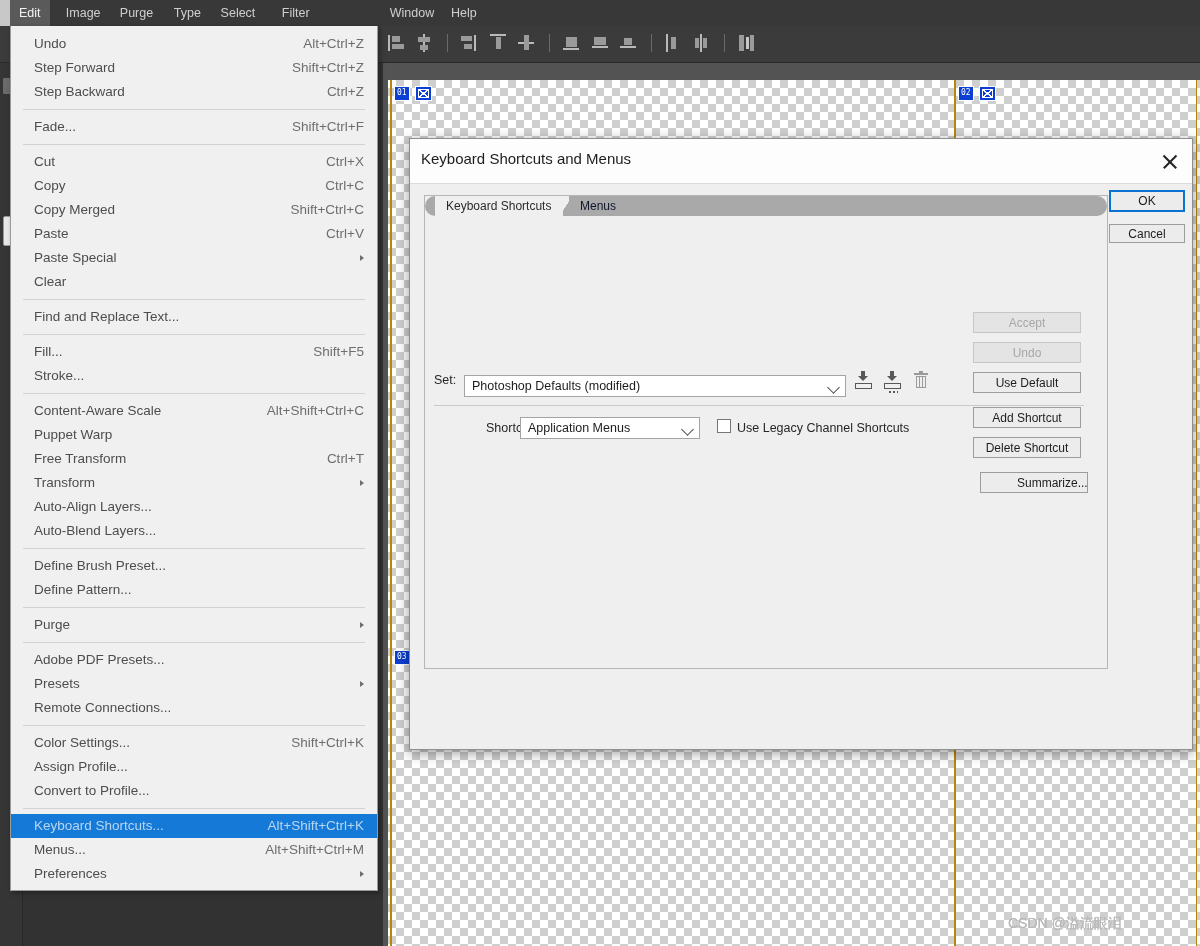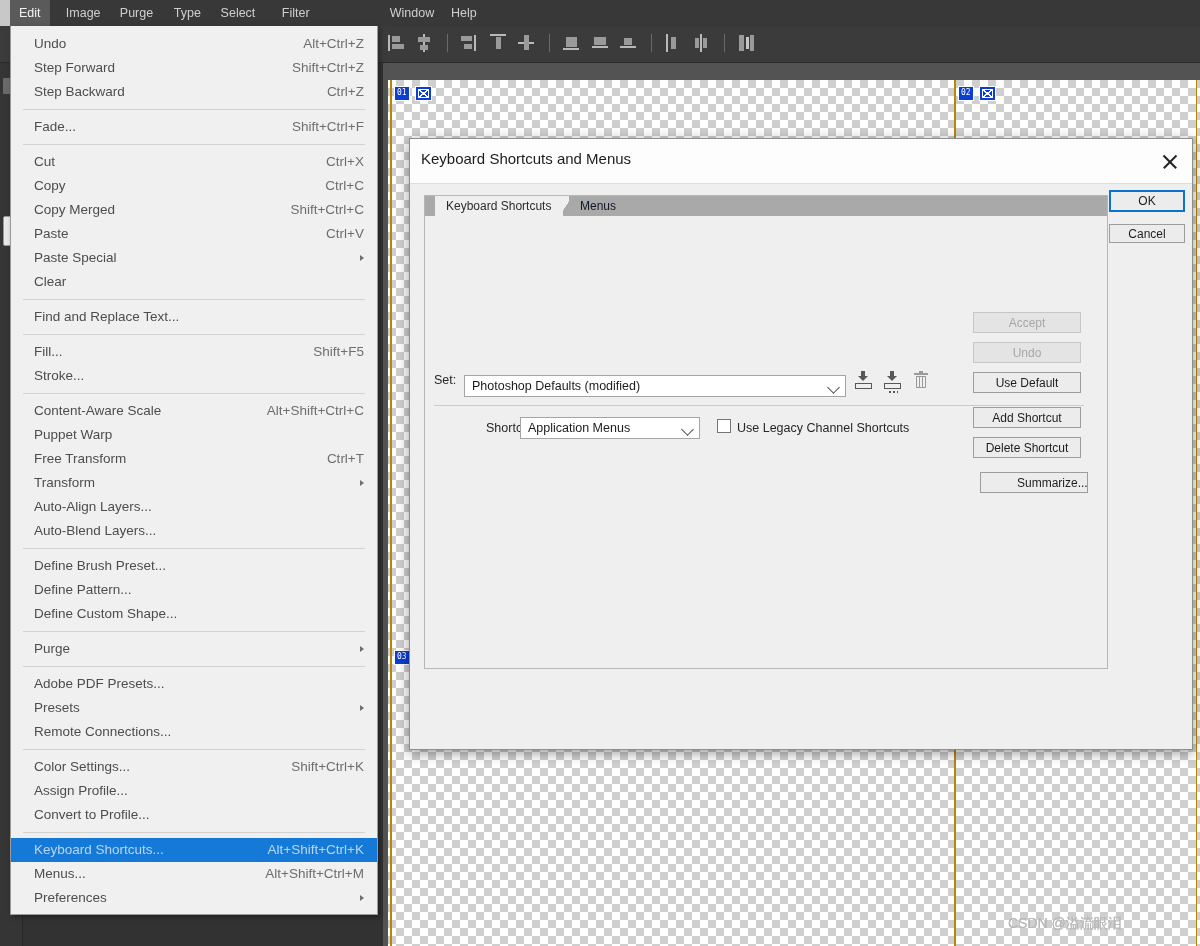--- a/index.html
+++ b/index.html
@@ -132,21 +132,21 @@
     background:#222;
   }
   .dlg-close::before{transform:rotate(45deg);}
   .dlg-close::after{transform:rotate(-45deg);}
 
   .panel{
     position:absolute;left:14px;top:56px;width:682px;height:472px;
     background:#efefef;border:1px solid #b6b6b6;
   }
   .tabstrip{
-    position:absolute;left:0;top:0;width:682px;height:20px;background:#a9a9a9;
+    position:absolute;left:0;top:0;width:682px;height:20px;background:#a9a9a9;border-radius:10px;
   }
   .tab{
     position:absolute;top:0;height:20px;line-height:20px;font-size:12px;
     padding:0 12px 0 11px;color:#2b2b2b;cursor:pointer;
   }
   .tab.on{background:#efefef;}
   .tab.off{background:#a9a9a9;color:#0f172a;}
   .tab-slant{
     position:absolute;top:0;width:13px;height:20px;
     background:linear-gradient(to bottom right,#efefef 0 48%,transparent 48%);
@@ -360,21 +360,20 @@
       <div class="msep"></div>
       <div class="mrow"><span>Content-Aware Scale</span><span class="acc">Alt+Shift+Ctrl+C</span></div>
       <div class="mrow"><span>Puppet Warp</span></div>
       <div class="mrow"><span>Free Transform</span><span class="acc">Ctrl+T</span></div>
       <div class="mrow"><span>Transform</span><span class="arrow"></span></div>
       <div class="mrow"><span>Auto-Align Layers...</span></div>
       <div class="mrow"><span>Auto-Blend Layers...</span></div>
       <div class="msep"></div>
       <div class="mrow"><span>Define Brush Preset...</span></div>
       <div class="mrow"><span>Define Pattern...</span></div>
-      <div class="mrow"><span>Define Custom Shape...</span></div>
       <div class="msep"></div>
       <div class="mrow"><span>Purge</span><span class="arrow"></span></div>
       <div class="msep"></div>
       <div class="mrow"><span>Adobe PDF Presets...</span></div>
       <div class="mrow"><span>Presets</span><span class="arrow"></span></div>
       <div class="mrow"><span>Remote Connections...</span></div>
       <div class="msep"></div>
       <div class="mrow"><span>Color Settings...</span><span class="acc">Shift+Ctrl+K</span></div>
       <div class="mrow"><span>Assign Profile...</span></div>
       <div class="mrow"><span>Convert to Profile...</span></div>

